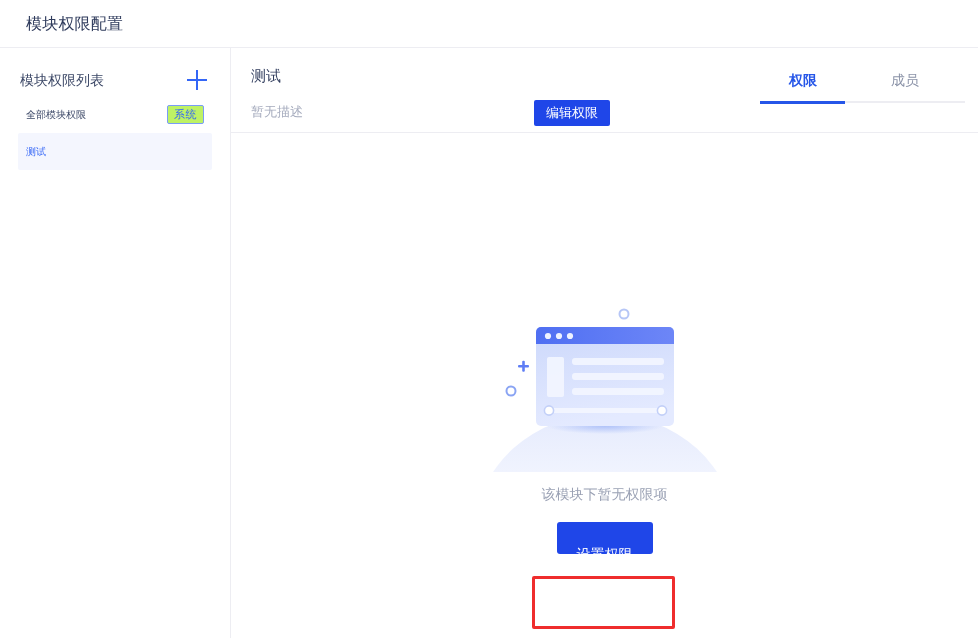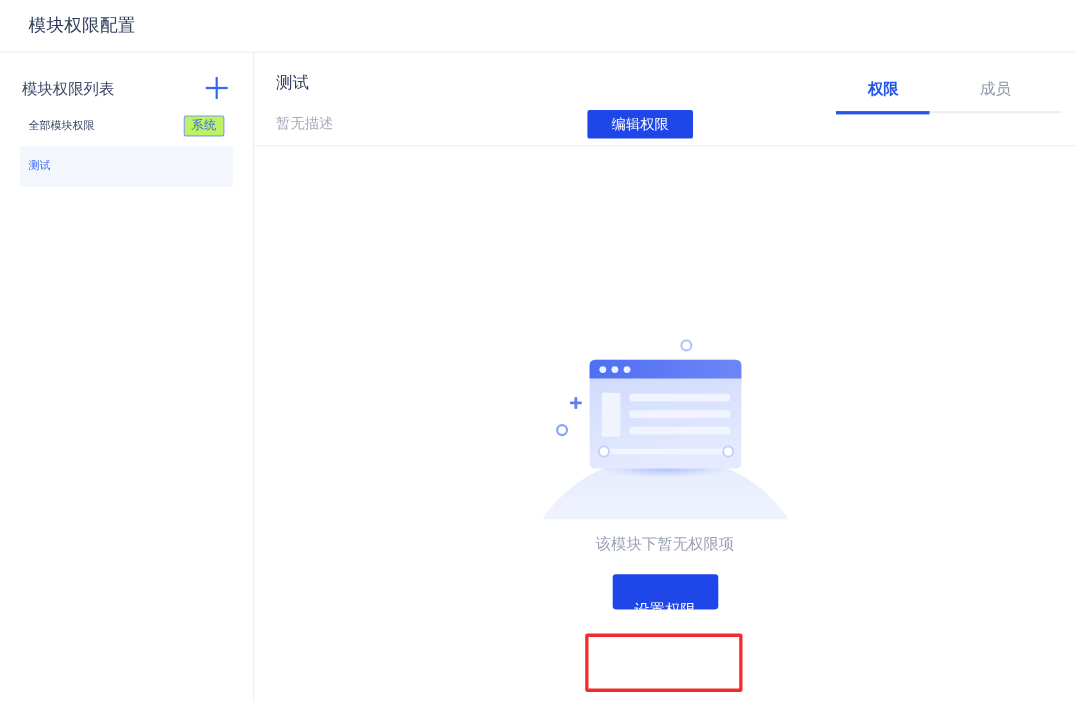--- a/index.html
+++ b/index.html
@@ -152,21 +152,21 @@
     font-size: 15px;
     line-height: 22px;
     color: #2f3b5c;
   }
   .edit-btn {
     position: absolute;
     left: 303px;
     top: 65px;
     transform: translateY(-50%);
     height: 26px;
-    padding: 0 22px;
+    padding: 0 12px;
     background: #1f46e8;
     color: #ffffff;
     border: none;
     border-radius: 2px;
     font-size: 13px;
     line-height: 26px;
     font-family: inherit;
     cursor: pointer;
     white-space: nowrap;
   }

